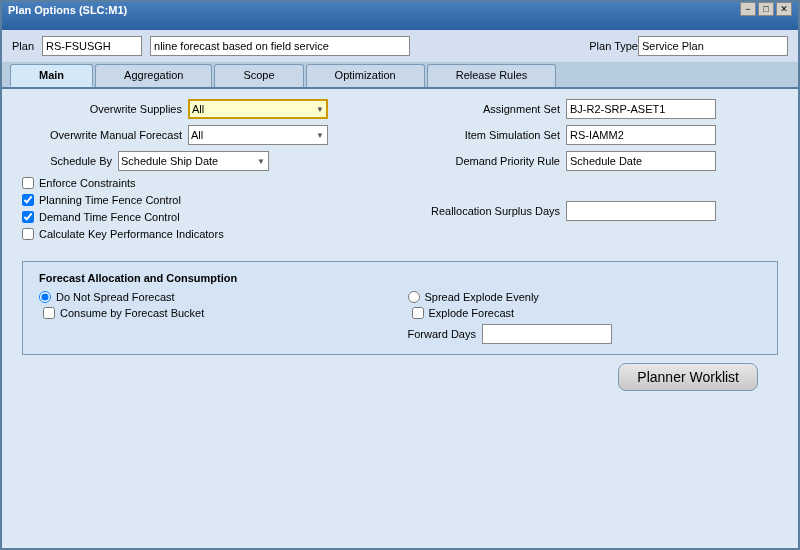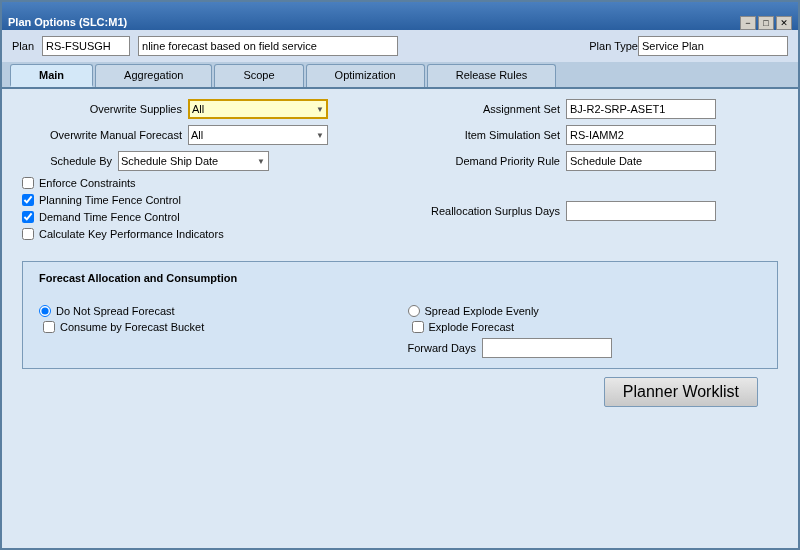--- a/index.html
+++ b/index.html
@@ -17,21 +17,21 @@
       background: #d4e0f0;
       border: 2px solid #5a7fa0;
       display: flex;
       flex-direction: column;
     }
     .title-bar {
       background: linear-gradient(to bottom, #4a7fbe, #2a5fa0);
       color: white;
       padding: 14px 6px;
       display: flex;
-      align-items: flex-start;
+      align-items: flex-end;
       justify-content: space-between;
       height: 20px;
     }
     .title-bar-text {
       font-size: 11px;
       font-weight: bold;
     }
     .title-bar-buttons {
       display: flex;
       gap: 2px;
@@ -59,21 +59,21 @@
       font-size: 11px;
       color: #000;
     }
     .plan-input {
       border: 1px solid #888;
       background: white;
       height: 20px;
       font-size: 11px;
       padding: 1px 3px;
     }
-    .plan-name-input { width: 88px; }
+    .plan-name-input { width: 100px; }
     .plan-desc-input { width: 260px; }
     .plan-type-group {
       margin-left: auto;
       display: flex;
       align-items: center;
       gap: 0;
     }
     .plan-type-input { width: 150px; }
     .tabs {
       display: flex;
@@ -187,21 +187,21 @@
     .forecast-box {
       border: 1px solid #7a9ab8;
       background: #d4e4f4;
       margin-top: 16px;
       padding: 10px 16px;
     }
     .forecast-box-title {
       font-size: 11px;
       color: #000;
       font-weight: bold;
-      margin-bottom: 21px;
+      margin-bottom: 7px;
     }
     .forecast-grid {
       display: grid;
       grid-template-columns: 1fr 1fr;
       gap: 6px 15px;
     }
     .radio-row {
       display: flex;
       align-items: center;
       margin-bottom: 4px;
@@ -234,24 +234,24 @@
     .bottom-bar {
       display: flex;
       justify-content: flex-end;
       padding: 8px 20px;
       background: #dce8f4;
     }
     .planner-btn {
       background: linear-gradient(to bottom, #e8e8e8, #c8c8c8);
       border: 1px solid #7a9ab8;
       padding: 5px 18px;
-      font-size: 16px;
+      font-size: 14px;
       cursor: pointer;
       color: #000;
-      border-radius: 2px;
+      border-radius: 8px;
     }
     .overwrite-label-width { min-width: 160px; }
   </style>
 </head>
 <body>
 
 <div class="window">
 
   <div class="title-bar">
     <span class="title-bar-text">Plan Options (SLC:M1)</span>

